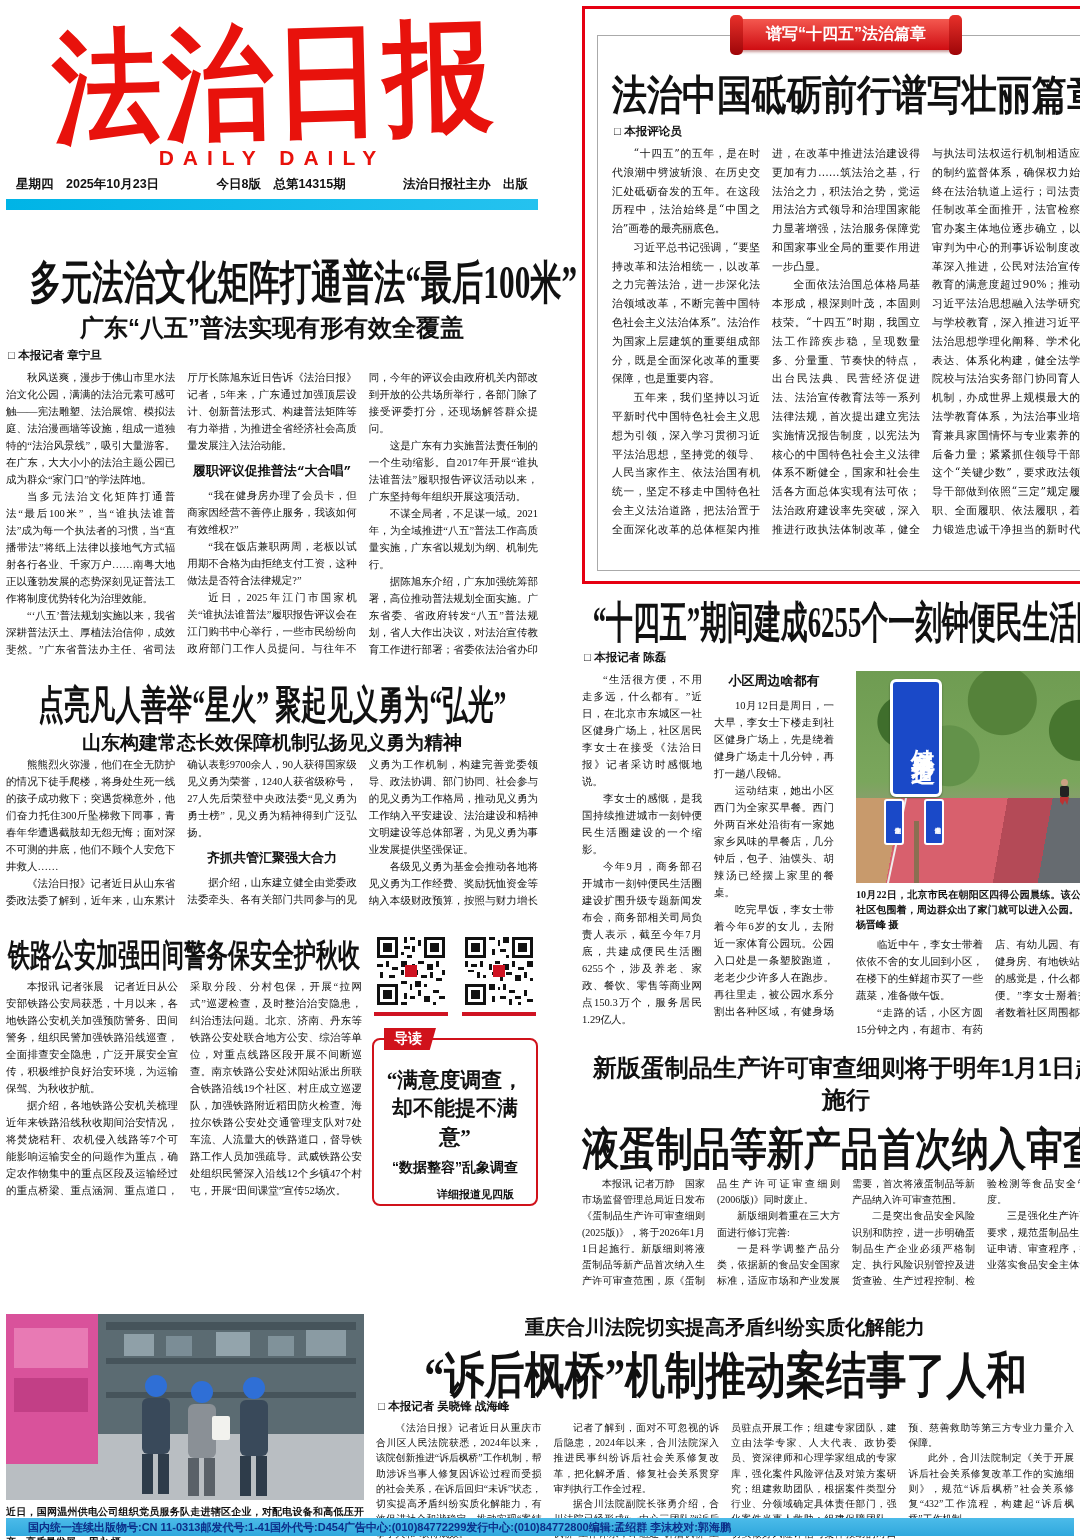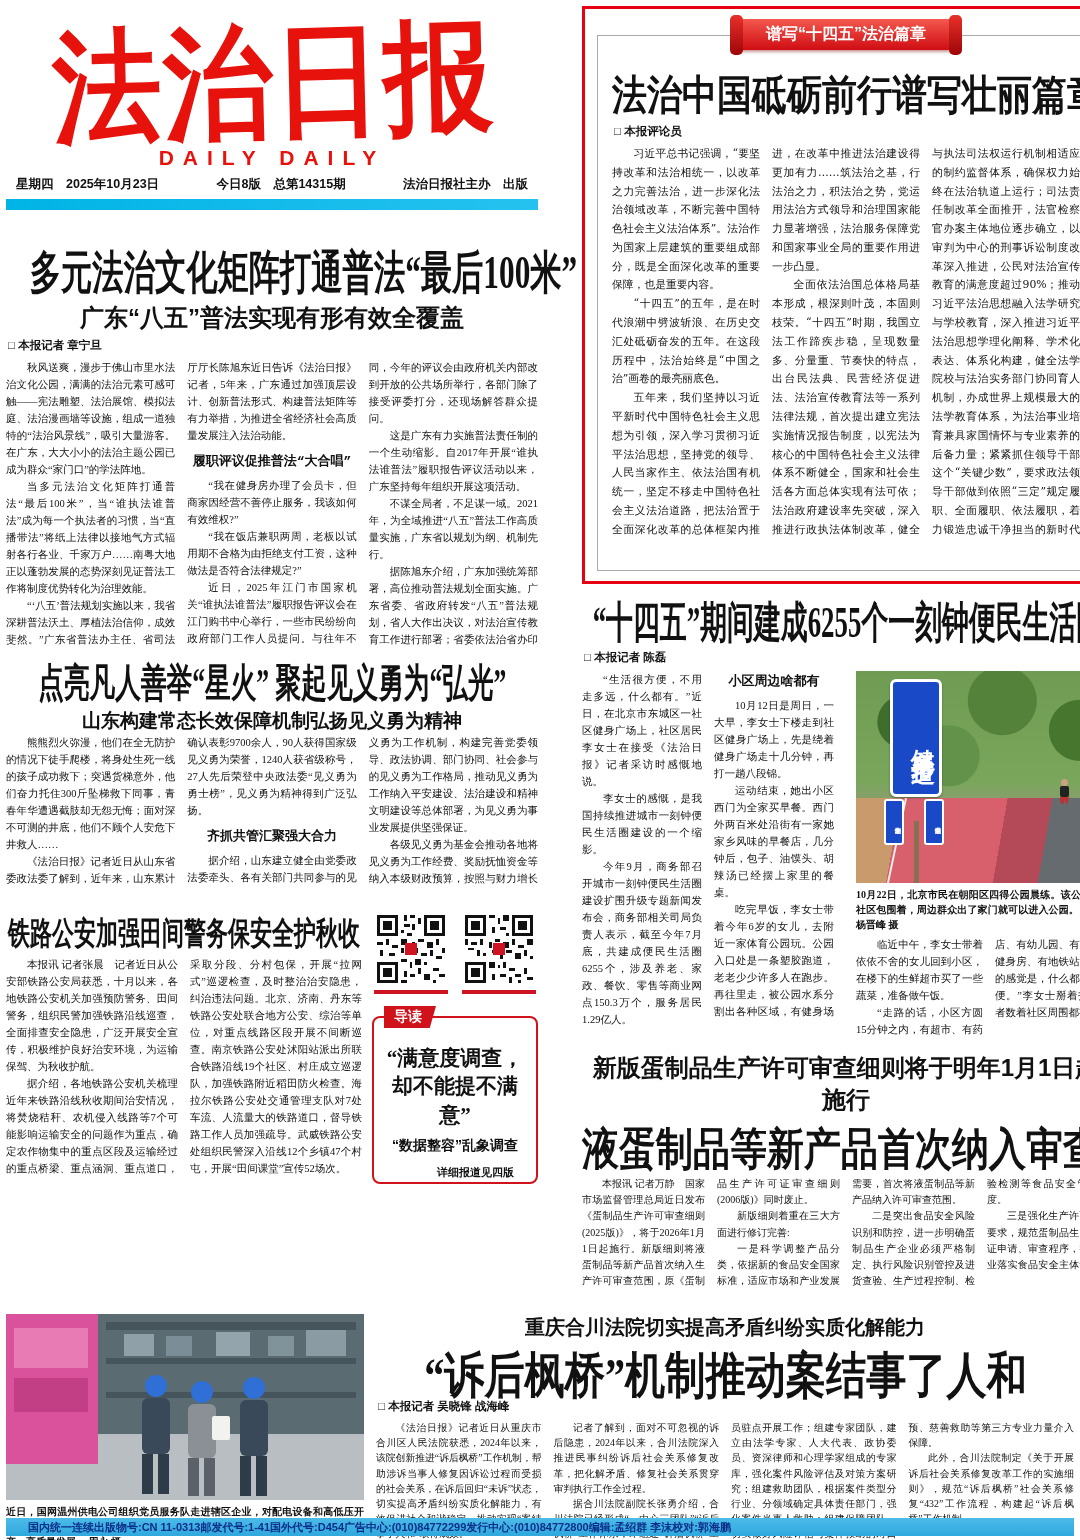--- a/index.html
+++ b/index.html
@@ -128,41 +128,41 @@
         <div class="brand">法治日报</div>
         <div class="brand-en">DAILY DAILY</div>
         <div class="dateline">
           <span>星期四　2025年10月23日</span>
           <span>今日8版　总第14315期</span>
           <span>法治日报社主办　出版</span>
         </div>
         <div class="cyan-bar"></div>
       </div>
 
-      <div style="">
+      <div style="margin-top:10px;">
         <div class="headline-wrap" style="height:52px;">
           <span class="h-cond" style="font-size:34px; transform:scale(0.92,1.35);">多元法治文化矩阵打通普法“最后100米”</span>
         </div>
         <div class="subtitle" style="font-size:24px; margin-top:8px;">广东“八五”普法实现有形有效全覆盖</div>
         <div class="byline">□ 本报记者 章宁旦</div>
         <div class="article-body cols-3" style="height:298px;">
             <p class="bp">秋风送爽，漫步于佛山市里水法治文化公园，满满的法治元素可感可触——宪法雕塑、法治展馆、模拟法庭、法治漫画墙等设施，组成一道独特的“法治风景线”，吸引大量游客。在广东，大大小小的法治主题公园已成为群众“家门口”的学法阵地。</p>
             <p class="bp">当多元法治文化矩阵打通普法“最后100米”，当“谁执法谁普法”成为每一个执法者的习惯，当“直播带法”将纸上法律以接地气方式辐射各行各业、千家万户……南粤大地正以蓬勃发展的态势深刻见证普法工作将制度优势转化为治理效能。</p>
             <p class="bp">“‘八五’普法规划实施以来，我省深耕普法沃土、厚植法治信仰，成效斐然。”广东省普法办主任、省司法厅厅长陈旭东近日告诉《法治日报》记者，5年来，广东通过加强顶层设计、创新普法形式、构建普法矩阵等有力举措，为推进全省经济社会高质量发展注入法治动能。</p>
             <p class="col-subhead">履职评议促推普法“大合唱”</p>
             <p class="bp">“我在健身房办理了会员卡，但商家因经营不善停止服务，我该如何有效维权?”</p>
             <p class="bp">“我在饭店兼职两周，老板以试用期不合格为由拒绝支付工资，这种做法是否符合法律规定?”</p>
             <p class="bp">近日，2025年江门市国家机关“谁执法谁普法”履职报告评议会在江门购书中心举行，一些市民纷纷向政府部门工作人员提问。与往年不同，今年的评议会由政府机关内部改到开放的公共场所举行，各部门除了接受评委打分，还现场解答群众提问。</p>
             <p class="bp">这是广东有力实施普法责任制的一个生动缩影。自2017年开展“谁执法谁普法”履职报告评议活动以来，广东坚持每年组织开展这项活动。</p>
             <p class="bp">不谋全局者，不足谋一域。2021年，为全域推进“八五”普法工作高质量实施，广东省以规划为纲、机制先行。</p>
             <p class="bp">据陈旭东介绍，广东加强统筹部署，高位推动普法规划全面实施。广东省委、省政府转发“八五”普法规划，省人大作出决议，对法治宣传教育工作进行部署；省委依法治省办印发党政主要负责人履行推进法治建设第一责任人职责述职工作实施方案，把普法工作列入法治广东建设“一规划两纲要”；省普法办每年印发工作要点分解任务，统筹开展各项法治宣传活动。</p>
           </div>
       </div>
 
-      <div style="">
+      <div style="margin-top:12px;">
         <div class="headline-wrap" style="height:44px;">
           <span class="h-cond" style="font-size:27px; transform:scale(0.95,1.45);">点亮凡人善举“星火” 聚起见义勇为“弘光”</span>
         </div>
         <div class="subtitle" style="font-size:19px; margin-top:7px;">山东构建常态长效保障机制弘扬见义勇为精神</div>
         <div class="article-body cols-3" style="height:168px;">
             <p class="bp">熊熊烈火弥漫，他们在全无防护的情况下徒手爬楼，将身处生死一线的孩子成功救下；突遇货梯意外，他们奋力托住300斤坠梯救下同事，青春年华遭遇截肢却无怨无悔；面对深不可测的井底，他们不顾个人安危下井救人……</p>
             <p class="bp">《法治日报》记者近日从山东省委政法委了解到，近年来，山东累计确认表彰9700余人，90人获得国家级见义勇为荣誉，1240人获省级称号，27人先后荣登中央政法委“见义勇为勇士榜”，见义勇为精神得到广泛弘扬。</p>
             <p class="col-subhead">齐抓共管汇聚强大合力</p>
             <p class="bp">据介绍，山东建立健全由党委政法委牵头、各有关部门共同参与的见义勇为工作机制，构建完善党委领导、政法协调、部门协同、社会参与的见义勇为工作格局，推动见义勇为工作纳入平安建设、法治建设和精神文明建设等总体部署，为见义勇为事业发展提供坚强保证。</p>
             <p class="bp">各级见义勇为基金会推动各地将见义勇为工作经费、奖励抚恤资金等纳入本级财政预算，按照与财力增长相适应的原则，形成稳定增长机制；鼓励发展见义勇为社会公益性组织，动员更多社会组织、公司企业、公民个人投身到见义勇为事业中来，探索在大型企事业单位、社会组织中建立见义勇为工作联络点，及时总结推广经验做法，确保工作纵向到底、横向到边、覆盖广泛。健全规章制度和工作流程，建立见义勇为人员信息数据库和管理平台，推动工作更加规范化、标准化、精细化，不断提升工作效率和服务水平。</p>
@@ -301,22 +301,22 @@
     <div class="col-right">
 
       <div class="red-box">
         <div class="inner">
           <div class="ribbon">谱写“十四五”法治篇章</div>
           <div class="headline-wrap" style="height:48px;">
             <span class="h-cond editorial-headline">法治中国砥砺前行谱写壮丽篇章</span>
           </div>
           <div class="byline" style="margin-top:10px;">□ 本报评论员</div>
           <div class="article-body cols-3 editorial-body">
+              <p class="bp">“十四五”的五年，是在时代浪潮中劈波斩浪、在历史交汇处砥砺奋发的五年。在这段历程中，法治始终是“中国之治”画卷的最亮丽底色。</p>
               <p class="bp">习近平总书记强调，“要坚持改革和法治相统一，以改革之力完善法治，进一步深化法治领域改革，不断完善中国特色社会主义法治体系”。法治作为国家上层建筑的重要组成部分，既是全面深化改革的重要保障，也是重要内容。</p>
-              <p class="bp">“十四五”的五年，是在时代浪潮中劈波斩浪、在历史交汇处砥砺奋发的五年。在这段历程中，法治始终是“中国之治”画卷的最亮丽底色。</p>
               <p class="bp">五年来，我们坚持以习近平新时代中国特色社会主义思想为引领，深入学习贯彻习近平法治思想，坚持党的领导、人民当家作主、依法治国有机统一，坚定不移走中国特色社会主义法治道路，把法治置于全面深化改革的总体框架内推进，在改革中推进法治建设得更加有力……筑法治之基，行法治之力，积法治之势，党运用法治方式领导和治理国家能力显著增强，法治服务保障党和国家事业全局的重要作用进一步凸显。</p>
               <p class="bp">全面依法治国总体格局基本形成，根深则叶茂，本固则枝荣。“十四五”时期，我国立法工作蹄疾步稳，呈现数量多、分量重、节奏快的特点，出台民法典、民营经济促进法、法治宣传教育法等一系列法律法规，首次提出建立宪法实施情况报告制度，以宪法为核心的中国特色社会主义法律体系不断健全，国家和社会生活各方面总体实现有法可依；法治政府建设率先突破，深入推进行政执法体制改革，健全与执法司法权运行机制相适应的制约监督体系，确保权力始终在法治轨道上运行；司法责任制改革全面推开，法官检察官办案主体地位逐步确立，以审判为中心的刑事诉讼制度改革深入推进，公民对法治宣传教育的满意度超过90%；推动习近平法治思想融入法学研究与学校教育，深入推进习近平法治思想学理化阐释、学术化表达、体系化构建，健全法学院校与法治实务部门协同育人机制，办成世界上规模最大的法学教育体系，为法治事业培育兼具家国情怀与专业素养的后备力量；紧紧抓住领导干部这个“关键少数”，要求政法领导干部做到依照“三定”规定履职、全面履职、依法履职，着力锻造忠诚干净担当的新时代政法铁军……一支笃守法治精神、坚守法治定力、严守法律底线的社会主义法治工作队伍，正在新时代法治中国建设中展现更大作为。</p>
             </div>
         </div>
       </div>
 
       <div style="margin-top:10px;">
         <div class="headline-wrap" style="height:46px;">
           <span class="h-cond" style="font-size:28px; transform:scale(0.96,1.55);">“十四五”期间建成6255个一刻钟便民生活圈</span>
         </div>

